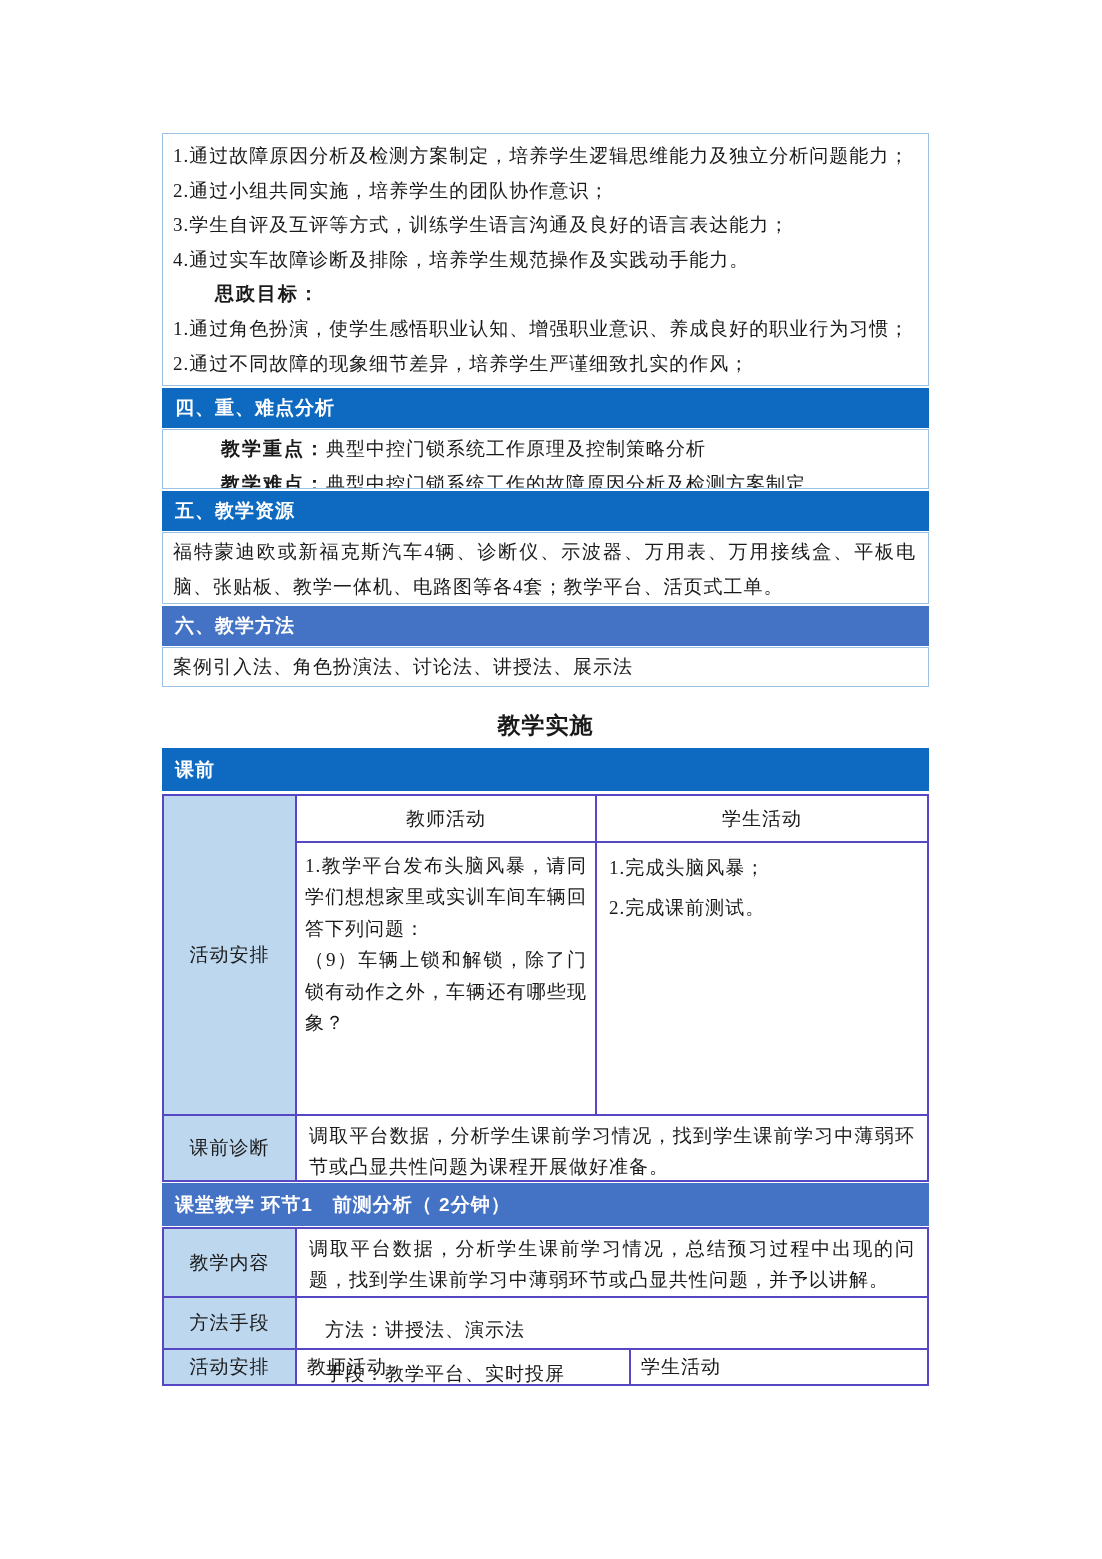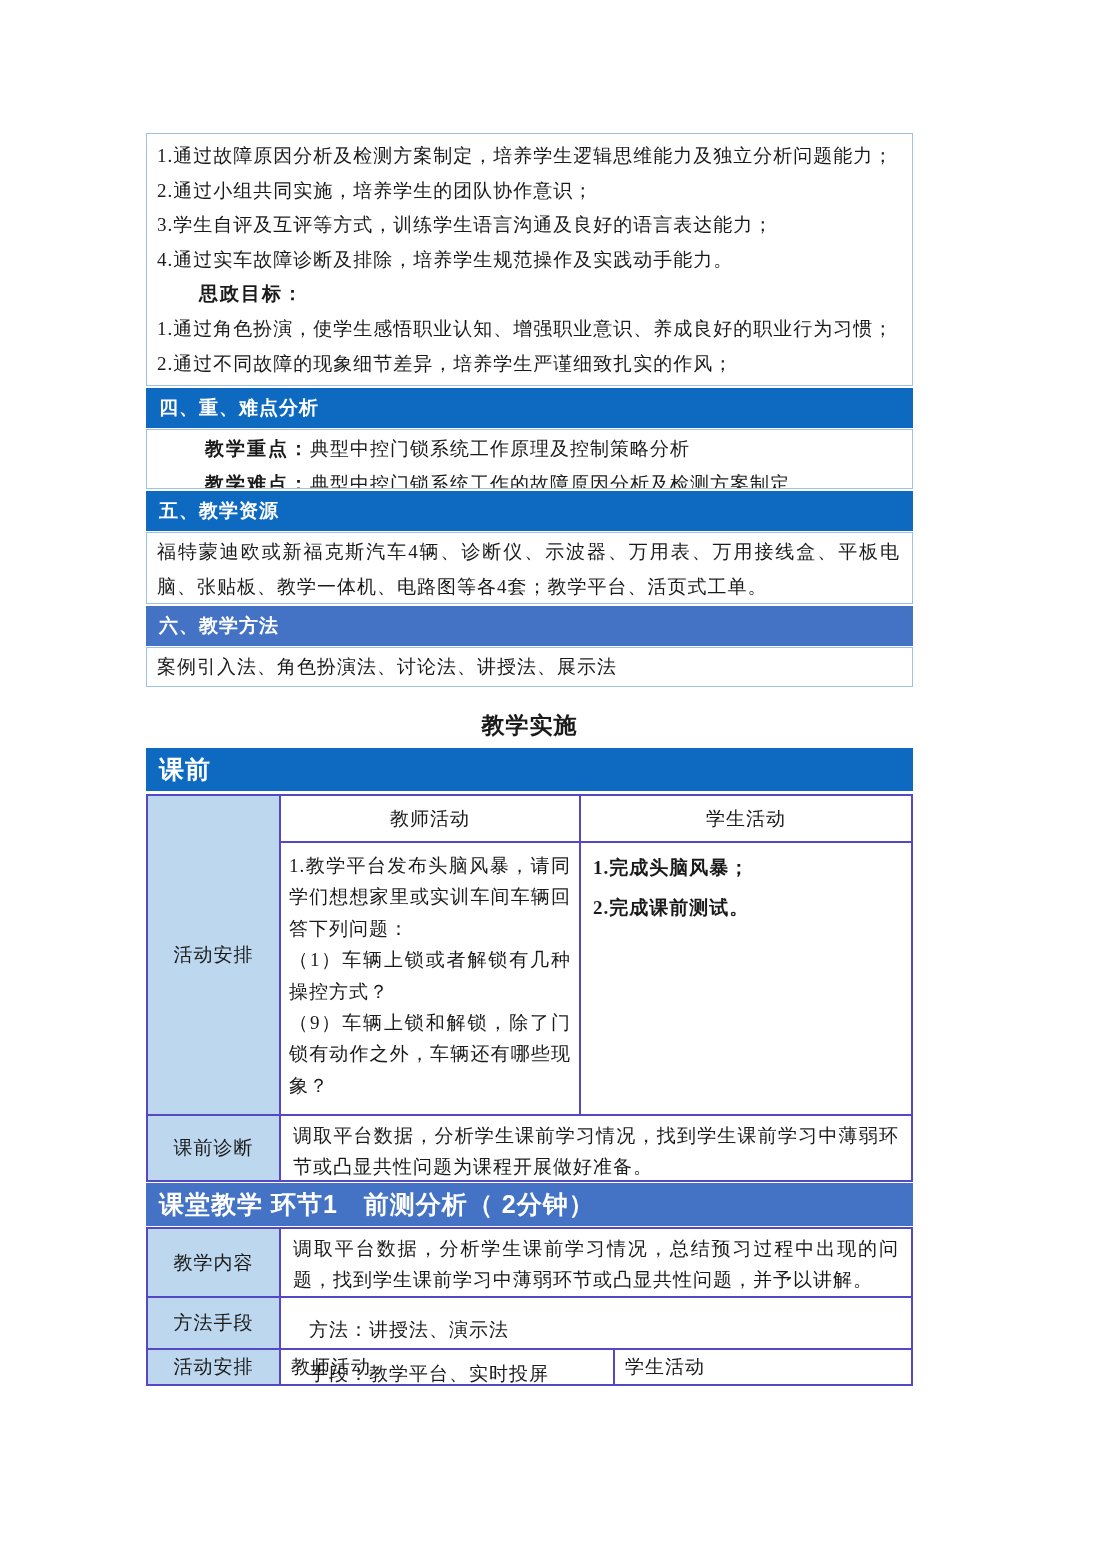--- a/index.html
+++ b/index.html
@@ -4,21 +4,21 @@
 <style>
   html,body { margin:0; padding:0; }
   .page {
     position:relative;
     width:1102px; height:1559px;
     background:#ffffff;
     font-family:"Liberation Serif","DejaVu Serif",serif;
     color:#1a1a1a;
     overflow:hidden;
   }
-  .doc { position:absolute; left:146px; top:133px; width:767px;border-radius:6px; }
+  .doc { position:absolute; left:162px; top:133px; width:767px;border-radius:6px; }
 
   
   .t1-row {
     box-sizing:border-box;
     border:1px solid #9CC3E6;
     margin-top:-1px;
     background:#fff;
     font-size:19px;
     letter-spacing:1px;
     overflow:hidden;
@@ -54,21 +54,21 @@
 
   
   .t2 { width:767px; }
   .t2-bar {
     box-sizing:border-box;
     height:43px; line-height:43px;
     padding:0 13px;
     background:#0E6AC1;
     color:#fff;
     font-family:"Liberation Sans","DejaVu Sans",sans-serif;
-    font-size:25px; font-weight:600; letter-spacing:1px;
+    font-size:19px; font-weight:600; letter-spacing:1px;
   }
   .t2-bar.primary { margin-bottom:3px; }
   .t2-bar.slate { background:#4472C4; margin:1px 0; }
   .t2-row {
     box-sizing:border-box;
     display:flex;
     border:2px solid #5648C4;
     background:#fff;
   }
   .t2-row + .t2-row { margin-top:-2px; }
@@ -89,21 +89,21 @@
     display:flex; align-items:center; justify-content:center;
     font-size:19px; letter-spacing:1px;
   }
   .hcell.teacher { width:298px; flex:0 0 298px; }
   .hcell.student { flex:1; border-left:2px solid #5648C4; }
   .sec1-body { display:flex; flex:1; }
   .bcell { box-sizing:border-box; font-size:19px; letter-spacing:1px; line-height:31.4px; }
   .bcell.teacher { width:298px; flex:0 0 298px; padding:7px 8px 0 8px; text-align:justify; }
   .bcell.teacher p { margin:0; }
   .bcell.student { flex:1; border-left:2px solid #5648C4; padding:9px 12px 0 12px; }
-  .bcell.student p { margin:0 0 9px 0;font-weight:bold; }
+  .bcell.student p { margin:0 0 9px 0; }
   .diag-row { height:68px; }
   .text-cell {
     box-sizing:border-box; flex:1;
     padding:4px 12px 0 12px;
     font-size:19px; letter-spacing:1px; line-height:31px;
     text-align:justify;
   }
   .content-row { height:71px; }
   .method-row { height:54px; }
   .method-cell { padding-top:2px; line-height:28px; text-align:left; }
@@ -166,21 +166,20 @@
       <div class="t2-row sec1">
         <div class="label-cell">活动安排</div>
         <div class="sec1-right">
           <div class="sec1-header">
             <div class="hcell teacher">教师活动</div>
             <div class="hcell student">学生活动</div>
           </div>
           <div class="sec1-body">
             <div class="bcell teacher">
               <p>1.教学平台发布头脑风暴，请同学们想想家里或实训车间车辆回答下列问题：</p>
-              <p>（1）车辆上锁或者解锁有几种操控方式？</p>
               <p>（9）车辆上锁和解锁，除了门锁有动作之外，车辆还有哪些现象？</p>
             </div>
             <div class="bcell student">
               <p>1.完成头脑风暴；</p>
               <p>2.完成课前测试。</p>
             </div>
           </div>
         </div>
       </div>
 

